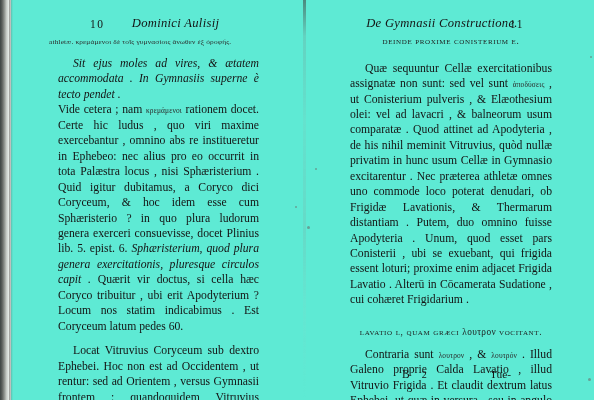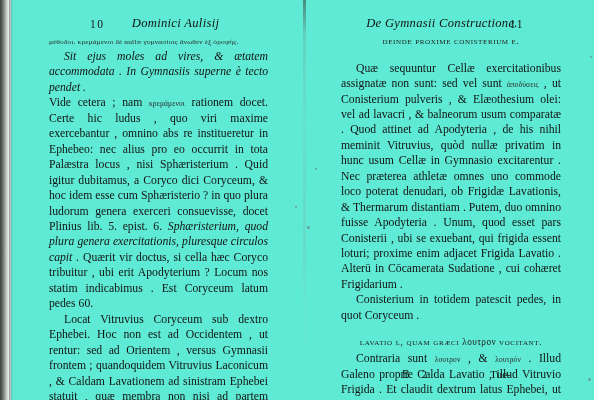--- a/index.html
+++ b/index.html
@@ -106,21 +106,21 @@
     line-height: 10.6px;
     letter-spacing: .62px;
     text-align: center;
     margin: 0 0 14px 0;
     color: #1c1c1c;
   }
   .smallcaps.block { text-align: center; margin: 3px 0 4px 0; }
   .smallcaps .grk { font-variant: normal; letter-spacing: .4px; }
 
   p.para {
-    margin: 0;
+    margin: 9px;
     text-indent: 15px;
   }
   .ital { font-style: italic; }
   .ital-blk { font-style: italic; display: block; }
   .footline {
     position: absolute;
     bottom: 18px;
     left: 0; right: 0;
     height: 14px;
   }
@@ -154,21 +154,21 @@
 
   <div class="leaf verso">
 
     <div class="runhead">
       <span class="folio">10</span>
       <span class="runtitle">Dominici Aulisij</span>
     </div>
 
     <div class="col">
 
-      <div class="greekline">μέθοδοι. κρεμάμενοι δὲ nullæ γυμνασίοις ἄνωθεν ἐξ ὀροφῆς.</div>
+      <div class="greekline">athletæ. κρεμάμενοι δὲ τοῖς γυμνασίοις ἄνωθεν ἐξ ὀροφῆς.</div>
 
       <p class="para"><span class="ital-blk">Sit ejus moles ad vires, &amp; ætatem accommodata . In Gymnasiis superne è tecto pendet .</span><span> Vide cetera ; nam </span><span class="greekline" style="display:inline;font-size:7.4px;">κρεμάμενοι</span><span> rationem docet. Certe hic ludus , quo viri maxime exercebantur , omnino abs re institueretur in Ephebeo: nec alius pro eo occurrit in tota Palæstra locus , nisi Sphæristerium . Quid igitur dubitamus, a Coryco dici Coryceum, &amp; hoc idem esse cum Sphæristerio ? in quo plura ludorum genera exerceri consuevisse, docet Plinius lib. 5. epist. 6. </span><span class="ital">Sphæristerium, quod plura genera exercitationis, pluresque circulos capit .</span><span> Quærit vir doctus, si cella hæc Coryco tribuitur , ubi erit Apodyterium ? Locum nos statim indicabimus . Est Coryceum latum pedes 60.</span></p>
 
       <p class="para"><span>Locat Vitruvius Coryceum sub dextro Ephebei. Hoc non est ad Occidentem , ut rentur: sed ad Orientem , versus Gymnasii frontem ; quandoquidem Vitruvius Laconicum , &amp; Caldam Lavationem ad sinistram Ephebei statuit , quæ membra non nisi ad partem occiduam Palæstræ recte collocari ostendemus.</span></p>
 
     </div>
   </div>
 
   <div class="leaf recto">
 
@@ -176,21 +176,20 @@
       <span class="runtitle">De Gymnasii Constructione.</span>
       <span class="folio">11</span>
     </div>
 
     <div class="col">
 
       <div class="smallcaps">Deinde proxime Conisterium E.</div>
 
       <p class="para"><span>Quæ sequuntur Cellæ exercitationibus assignatæ non sunt: sed vel sunt </span><span class="greekline" style="display:inline;font-size:7.4px;">ἀποδύσεις</span><span> , ut Conisterium pulveris , &amp; Elæothesium olei: vel ad lavacri , &amp; balneorum usum comparatæ . Quod attinet ad Apodyteria , de his nihil meminit Vitruvius, quòd nullæ privatim in hunc usum Cellæ in Gymnasio excitarentur . Nec præterea athletæ omnes uno commode loco poterat denudari, ob Frigidæ Lavationis, &amp; Thermarum distantiam . Putem, duo omnino fuisse Apodyteria . Unum, quod esset pars Conisterii , ubi se exuebant, qui frigida essent loturi; proxime enim adjacet Frigida Lavatio . Alterū in Cōcamerata Sudatione , cui cohæret Frigidarium .</span></p>
 
-      <p class="para"><span>Conisterium in totidem patescit pedes, in quot Coryceum .</span></p>
 
       <div class="smallcaps block">
         <br>
         <span>Lavatio L, quam Græci </span><span class="grk">λουτρον</span><span> vocitant.</span>
       </div>
 
       <p class="para"><span>Contraria sunt </span><span class="greekline" style="display:inline;font-size:7.4px;">λουτρον</span><span> , &amp; </span><span class="greekline" style="display:inline;font-size:7.4px;">λουτρόν</span><span> . Illud Galeno proprie Calda Lavatio , illud Vitruvio Frigida . Et claudit dextrum latus Ephebei, ut quæ in versura , seu in angulo Porticus duplicis posita est . Hinc fit , Cellam</span></p>
     </div>
 
     <div class="footline">

